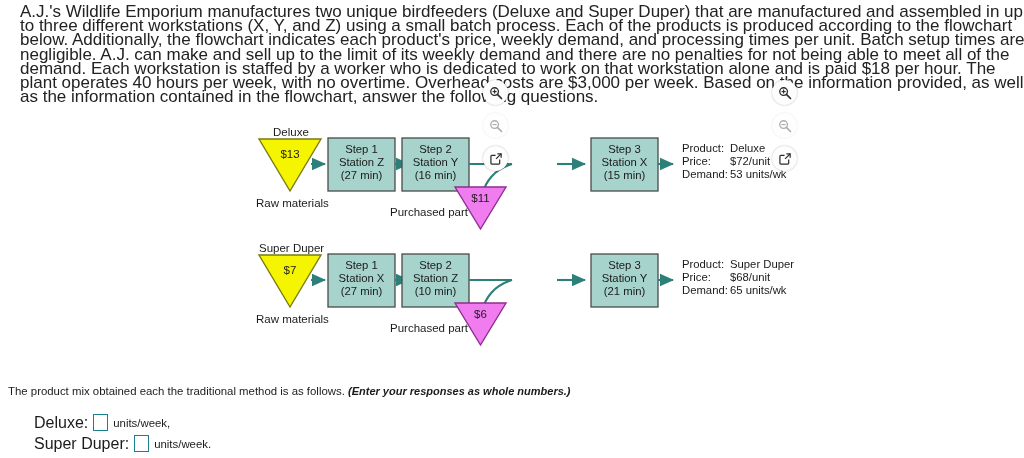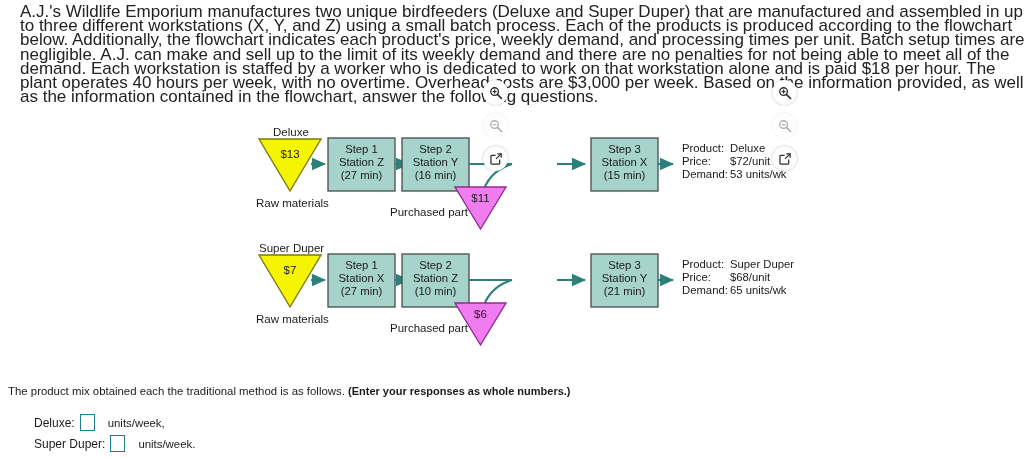--- a/index.html
+++ b/index.html
@@ -66,42 +66,42 @@
     width: 1000px;
     font-size: 11.4px;
     color: #1b1b1b;
   }
   .q-line { line-height: 15px; }
   .q-line .lead { font-weight: bold; }
   .q-sub {
     margin-top: 14px;
     line-height: 15px;
   }
-  .q-sub .ital { font-weight: bold; font-size: 11px; }
+  .q-sub .ital { font-style: italic; font-weight: bold; font-size: 11px; }
   .answers {
     margin-top: 14px;
     margin-left: 26px;
   }
   .ans-row {
     display: flex;
     align-items: center;
     height: 19px;
     margin-bottom: 2px;
   }
-  .ans-label { font-size: 12px; }
+  .ans-label { font-size: 16px; }
   .ans-box {
     width: 13px;
     height: 15px;
     border: 1.3px solid #1a7f8e;
     background: #ffffff;
     margin: 0 5px;
     display: inline-block;
     cursor: text;
   }
-  .ans-unit { font-size: 11.4px; margin-left: 8px; }
+  .ans-unit { font-size: 11.4px; }
 </style>
 </head>
 <body>
 
 <div class="intro">A.J.'s Wildlife Emporium manufactures two unique birdfeeders (Deluxe and Super Duper) that are manufactured and assembled in up to three different workstations (X, Y, and Z) using a small batch process. Each of the products is produced according to the flowchart below. Additionally, the flowchart indicates each product's price, weekly demand, and processing times per unit. Batch setup times are negligible. A.J. can make and sell up to the limit of its weekly demand and there are no penalties for not being able to meet all of the demand. Each workstation is staffed by a worker who is dedicated to work on that workstation alone and is paid $18 per hour. The plant operates 40 hours per week, with no overtime. Overhead costs are $3,000 per week. Based on the information provided, as well as the information contained in the flowchart, answer the following questions.</div>
 
 <div class="flow">
   <svg width="1024" height="280" viewBox="0 0 1024 280" xmlns="http://www.w3.org/2000/svg">
     <defs>
       <marker id="ah" markerWidth="7" markerHeight="7" refX="6.4" refY="3.1" orient="auto" markerUnits="strokeWidth">

